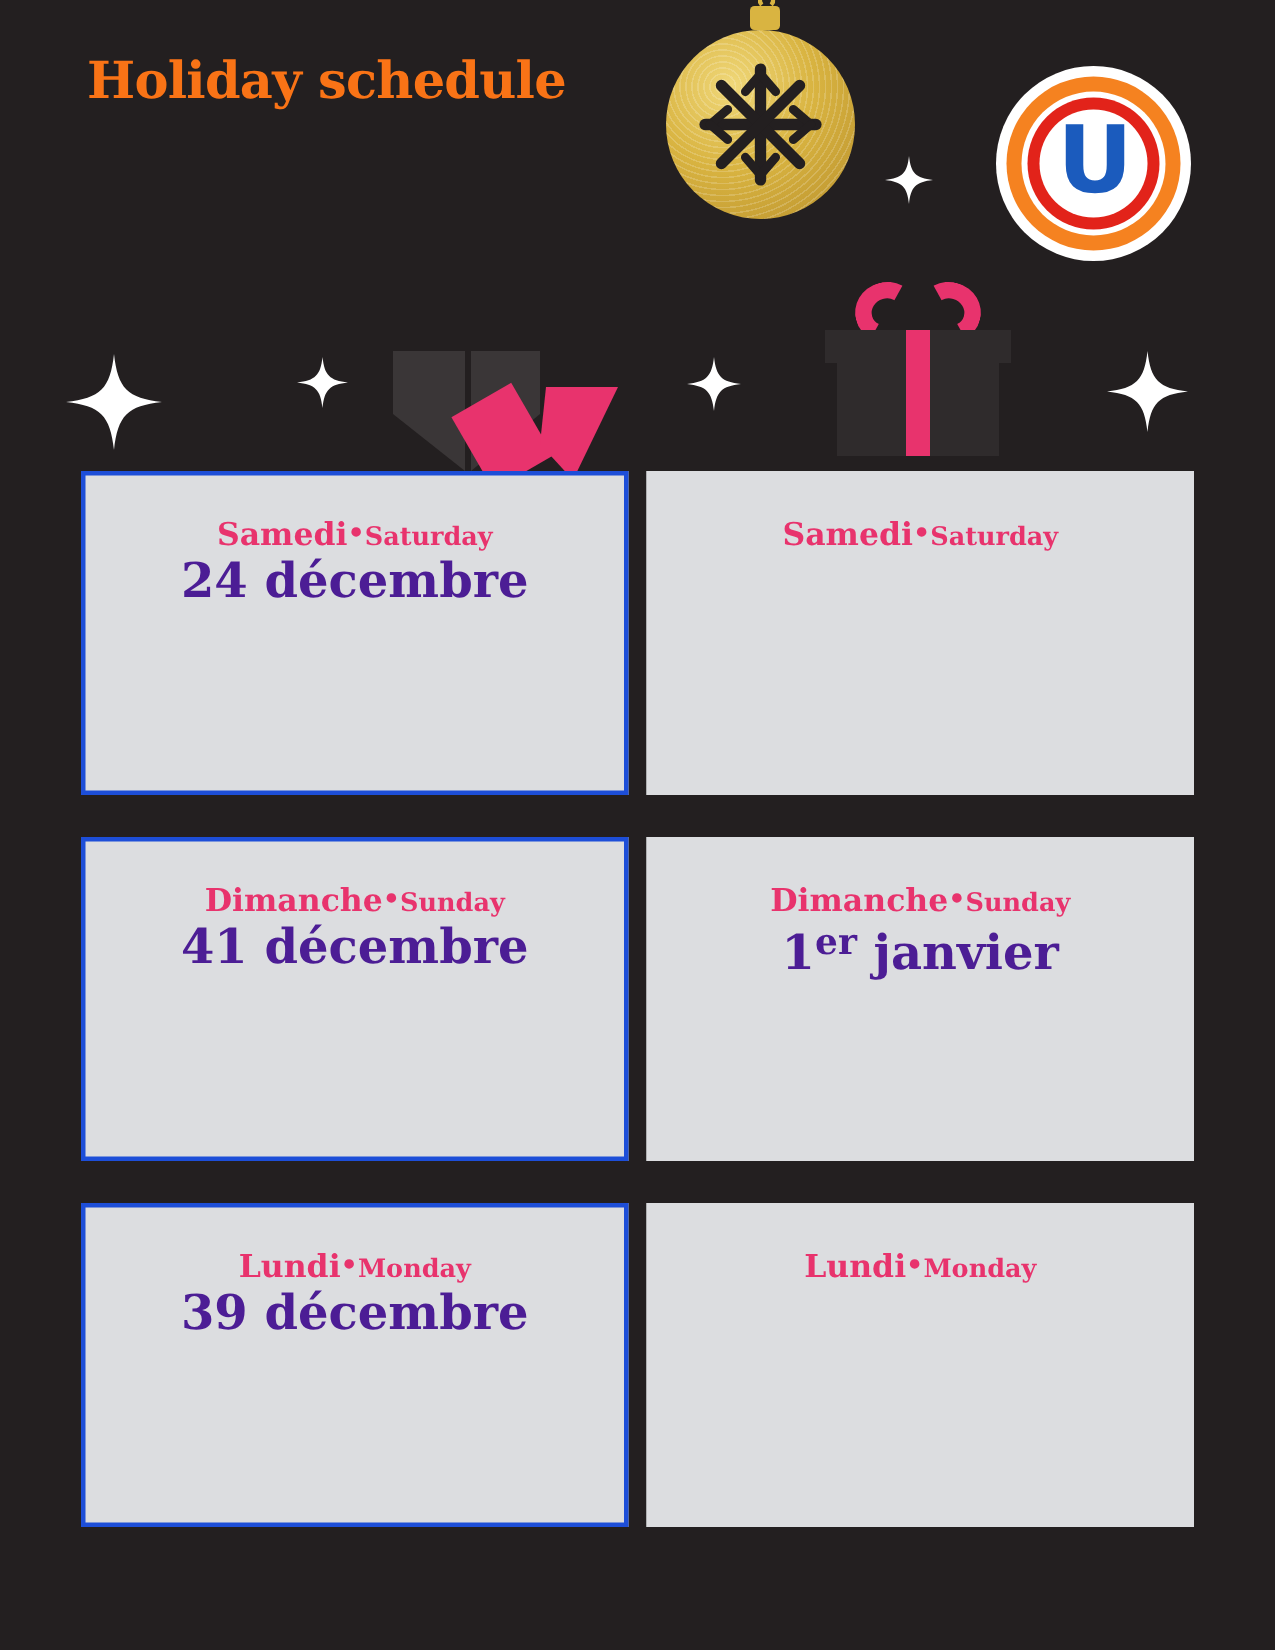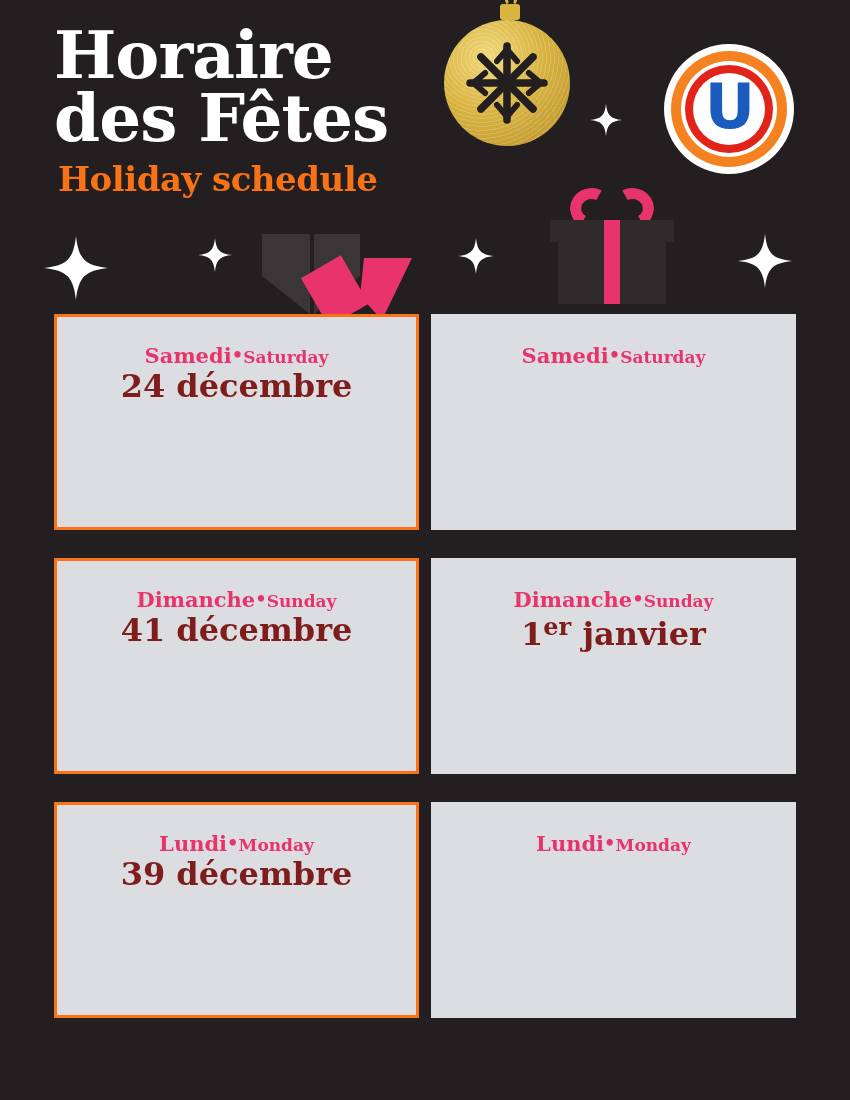--- a/index.html
+++ b/index.html
@@ -184,21 +184,21 @@
     top: 314px;
     width: 742px;
     display: grid;
     grid-template-columns: 365px 365px;
     grid-column-gap: 12px;
     grid-row-gap: 28px;
     z-index: 4;
   }
   .card {
     background: #dcdde0;
-    border: 3px solid #f97316;
+    border: 3px solid #1d4ed8;
     height: 216px;
     padding-top: 28px;
     text-align: center;
   }
   .card.right { border-color: #dcdde0; }
   .card-day {
     font-family: "DejaVu Serif", serif;
     color: #e8336d;
     font-size: 21px;
     font-weight: bold;
@@ -207,39 +207,37 @@
   }
   .card-day .en {
     font-size: 17px;
   }
   .card-day .dot {
     font-size: 18px;
     vertical-align: 2px;
   }
   .card-date {
     font-family: "DejaVu Serif", serif;
-    color: #7f1d1d;
+    color: #4c1d95;
     font-size: 32px;
     font-weight: bold;
     line-height: 1.05;
     margin: 0;
   }
   .card-date sup {
     font-size: 24px;
     vertical-align: 10px;
   }
 </style>
 </head>
 <body>
 
 <div class="poster">
 
   <div class="header">
-    <h1 class="title-fr">Horaire
-des Fêtes</h1>
     <div class="title-en">Holiday schedule</div>
   </div>
 
   <div class="deco ornament">
     <div class="hook"></div>
     <div class="cap"></div>
     <div class="ball"></div>
     <svg class="snowflake" viewBox="0 0 100 100">
       <g stroke="#231f20" stroke-width="9" stroke-linecap="round">
         <line x1="50" y1="6" x2="50" y2="94"></line>

